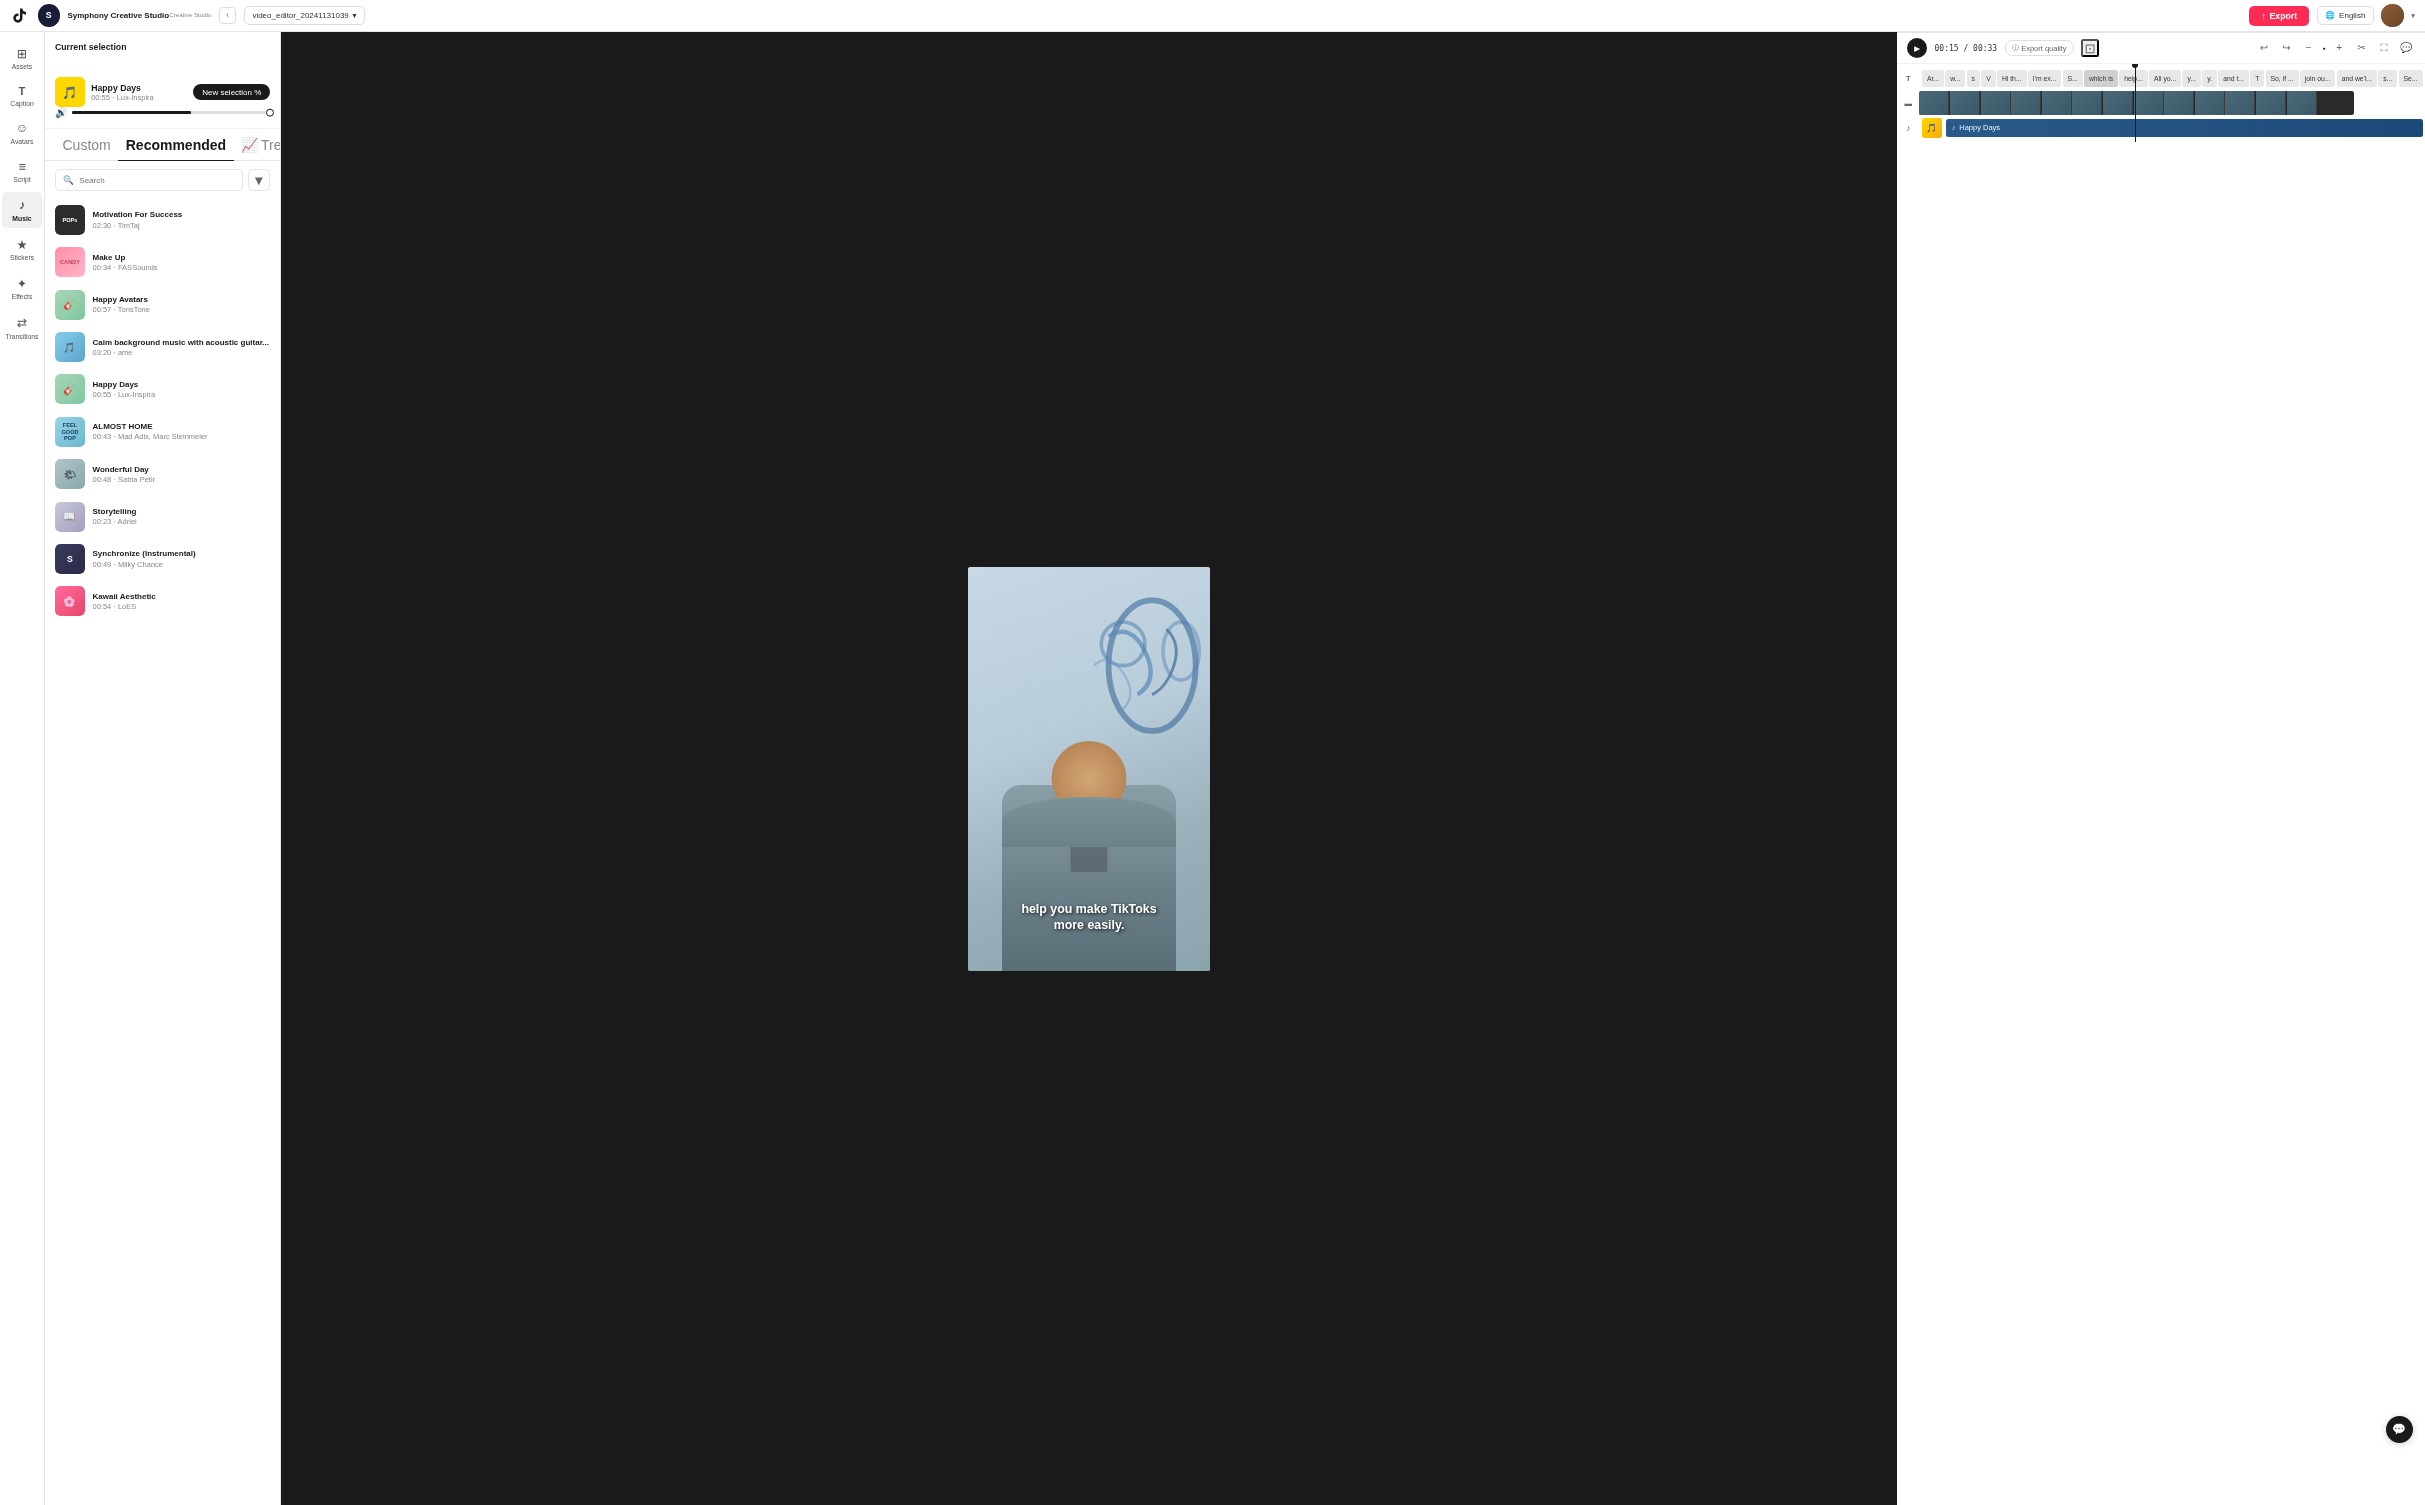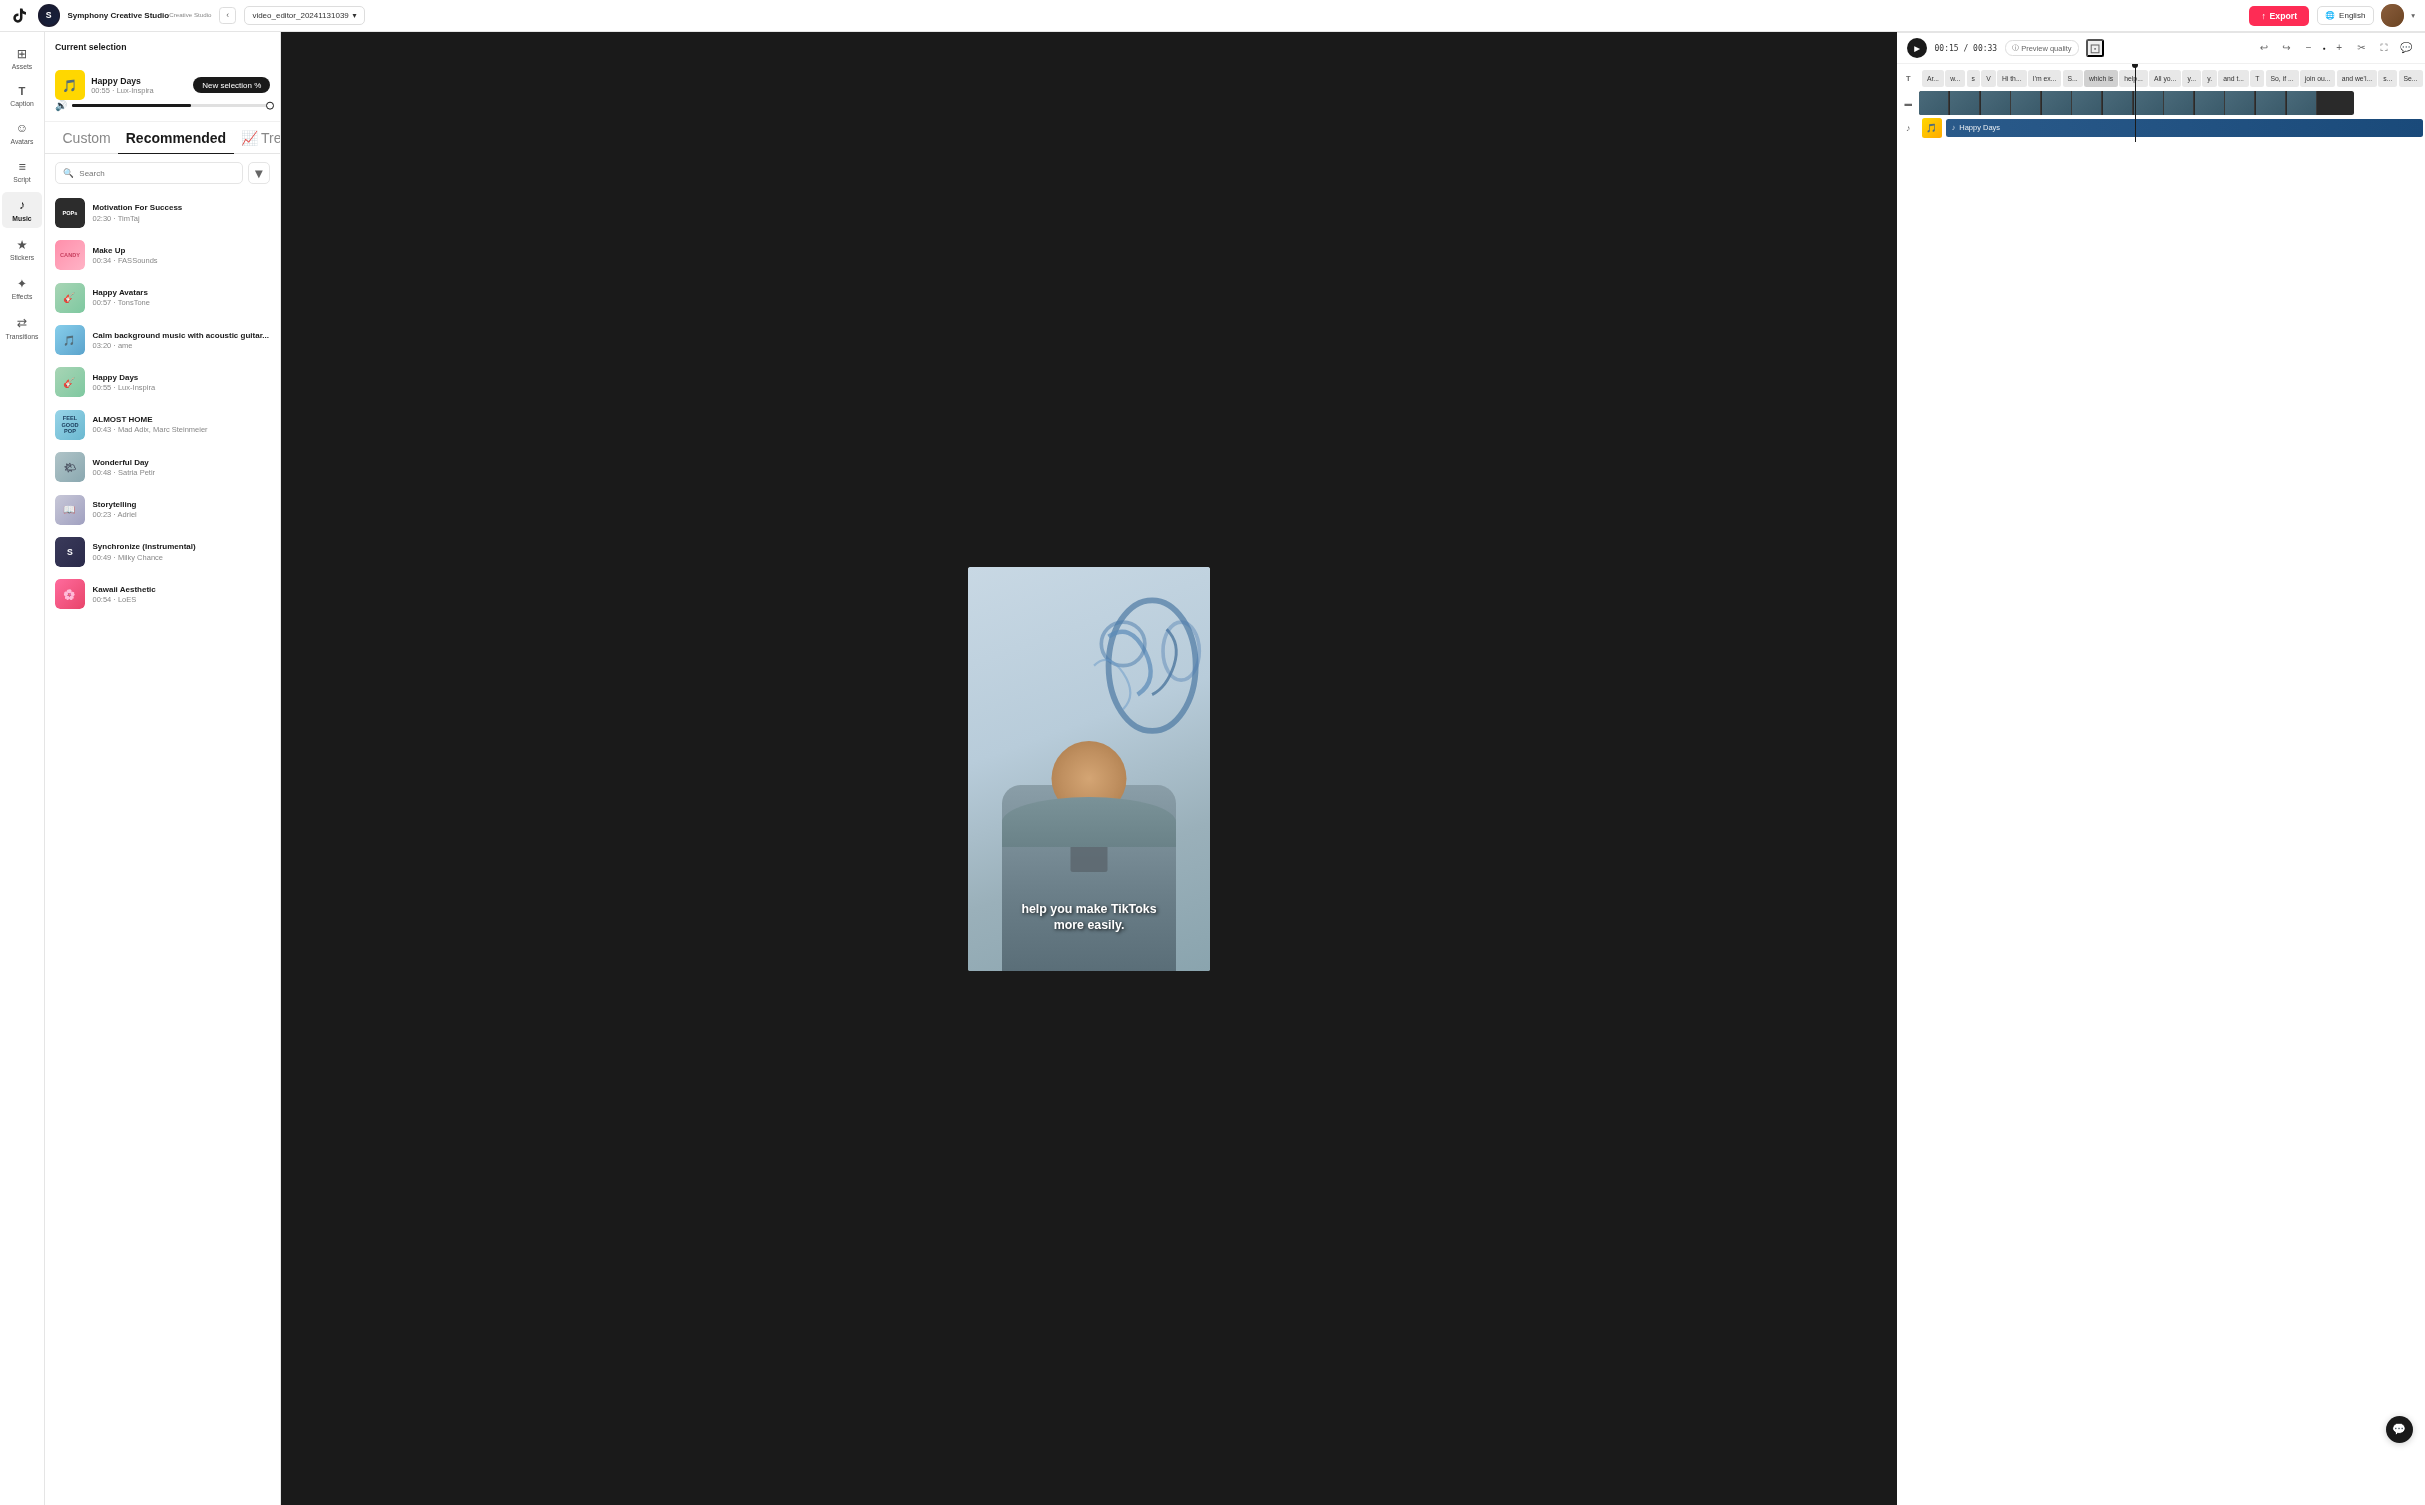--- a/index.html
+++ b/index.html
@@ -33,21 +33,21 @@
     .sidebar-item { display: flex; flex-direction: column; align-items: center; gap: 2.5px; padding: 6.2px 5px; border-radius: 5px; cursor: pointer; width: 40px; }
     .sidebar-item.active { background: #f0f0f0; }
     .sidebar-item .icon { font-size: 12.4px; color: #555; }
     .sidebar-item .label { font-size: 6.8px; color: #555; text-align: center; }
     .sidebar-item.active .label { color: #1a1a1a; font-weight: 600; }
     .sidebar-item.active .icon { color: #1a1a1a; }
 
     
     .music-panel { width: 236px; background: #fff; border-right: 0.6px solid #e5e5e5; display: flex; flex-direction: column; overflow: hidden; flex-shrink: 0; }
     .current-selection { padding: 10px; border-bottom: 0.6px solid #f0f0f0; }
-    .current-selection h3 { font-size: 8.7px; font-weight: 600; color: #1a1a1a; margin-bottom: 18px; }
+    .current-selection h3 { font-size: 8.7px; font-weight: 600; color: #1a1a1a; margin-bottom: 25px; }
     .track-thumb { width: 30px; height: 30px; border-radius: 5px; overflow: hidden; background: #ffd700; flex-shrink: 0; display: flex; align-items: center; justify-content: center; }
     .track-info { flex: 1; }
     .track-info .name { font-size: 8.7px; font-weight: 600; color: #1a1a1a; }
     .track-info .meta { font-size: 7.5px; color: #888; }
     .new-selection-btn { background: #1a1a1a; color: #fff; border: none; border-radius: 12.4px; padding: 3.7px 8.7px; font-size: 8px; cursor: pointer; white-space: nowrap; display: flex; align-items: center; gap: 3.7px; }
     .volume-row { display: flex; align-items: center; gap: 5px; }
     .volume-icon { font-size: 10px; color: #666; }
     .volume-slider { flex: 1; height: 2.5px; background: #e0e0e0; border-radius: 1.2px; position: relative; cursor: pointer; }
     .volume-fill { height: 100%; background: #1a1a1a; border-radius: 1.2px; width: 60%; }
     .volume-thumb { width: 8.7px; height: 8.7px; background: #fff; border: 1.2px solid #1a1a1a; border-radius: 50%; position: absolute; top: 50%; right: -4.3px; transform: translateY(-50%); }
@@ -392,21 +392,21 @@
         <button class="play-btn">
           <span>▶</span>
         </button>
         <div class="time-display">
           <span>00:15</span>
           <span>/</span>
           <span>00:33</span>
         </div>
         <div class="preview-quality">
           <span style="font-size:6.8px;">ⓘ</span>
-          <span>Preview quality</span>
+          <span>Export quality</span>
         </div>
         <button class="crop-icon-btn">
           <span>⊡</span>
         </button>
         <div class="timeline-actions">
           <button class="tl-btn">↩</button>
           <button class="tl-btn">↪</button>
           <button class="tl-btn">−</button>
           <span style="font-size:5px; color:#1a1a1a;">●</span>
           <button class="tl-btn">+</button>

